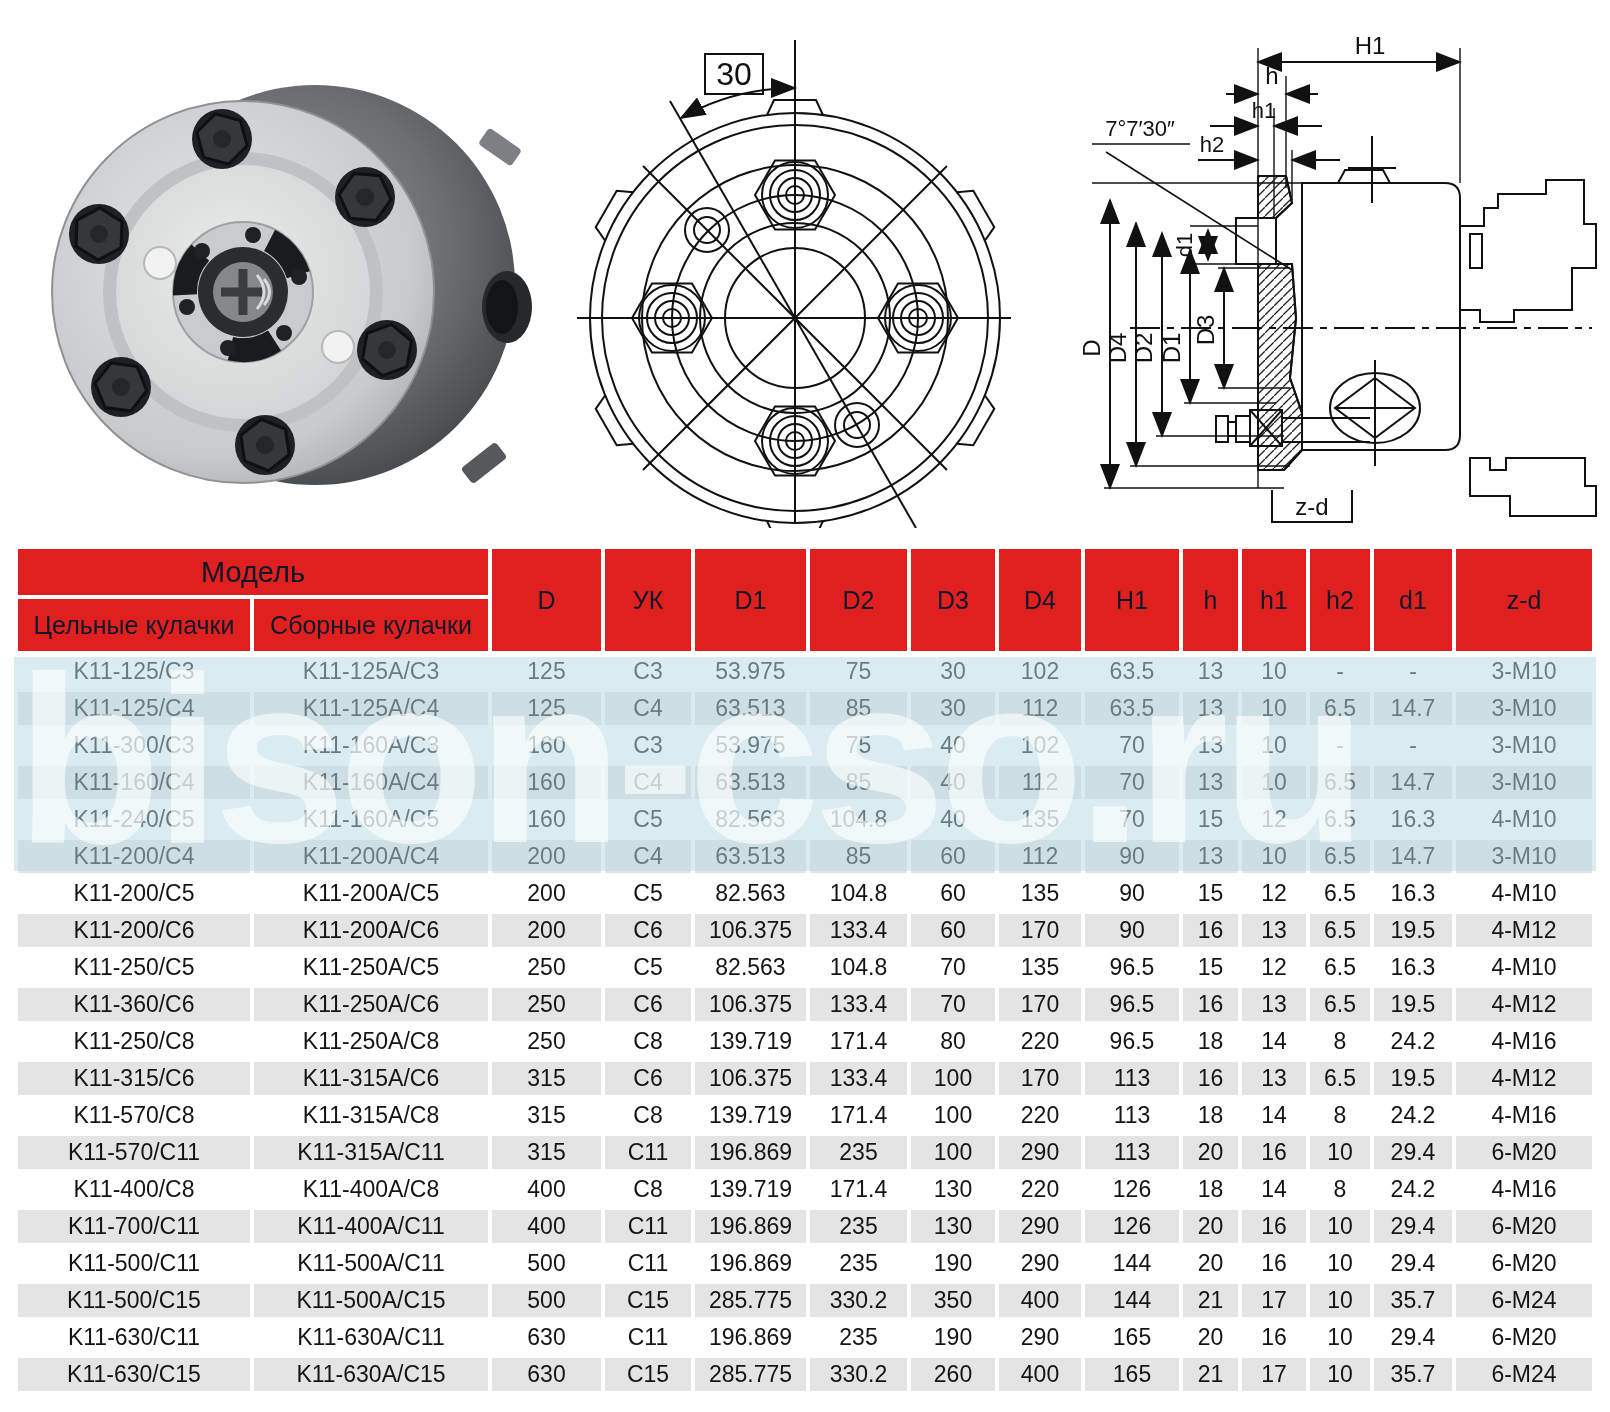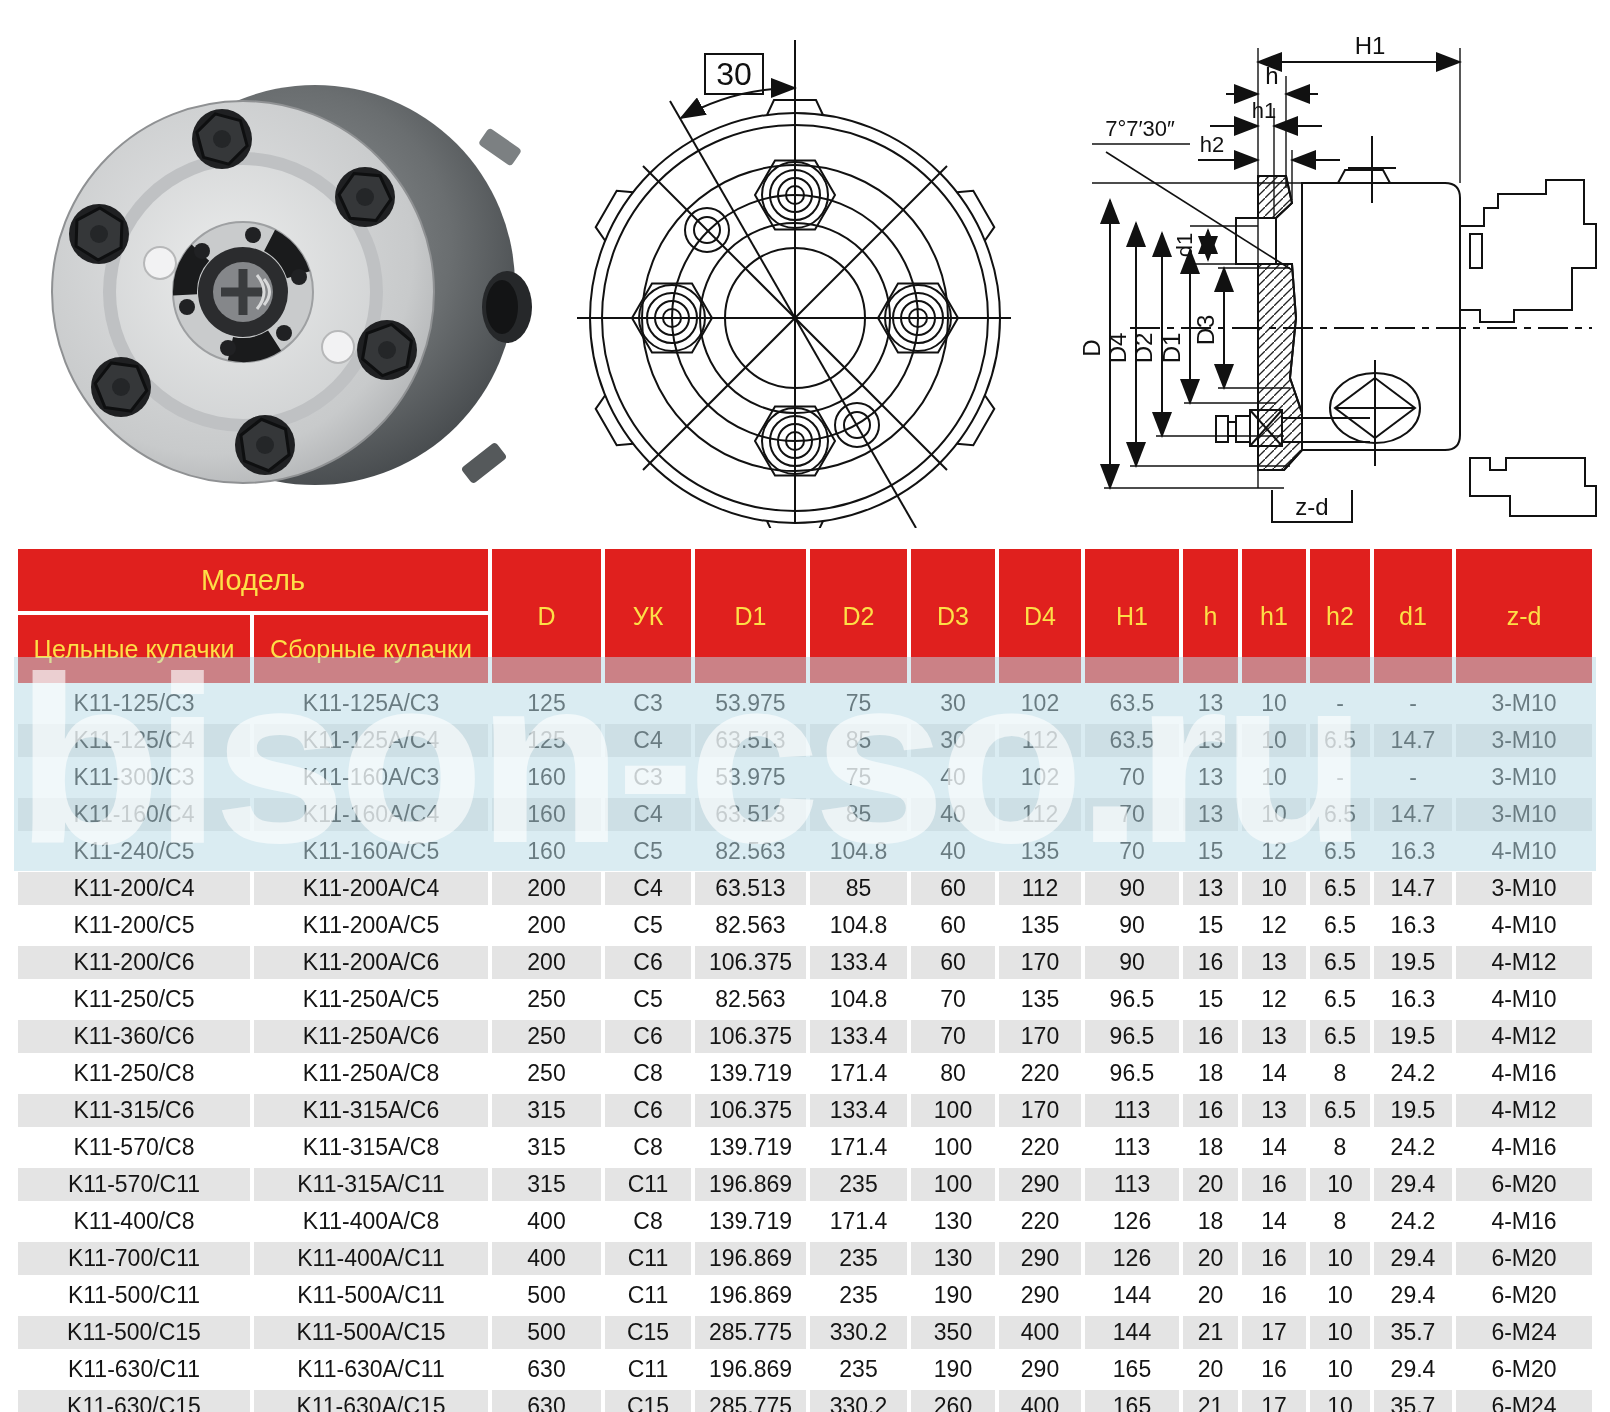--- a/index.html
+++ b/index.html
@@ -7,21 +7,21 @@
         font-family:"Liberation Sans", sans-serif;}
   
   .top-row{display:flex;align-items:flex-start;height:545px;padding:0 10px;box-sizing:border-box;}
   .photo-box{width:545px;height:500px;margin-top:45px;}
   .front-box{width:470px;height:510px;margin-top:18px;}
   .section-box{width:560px;height:510px;margin-top:18px;margin-left:auto;}
   svg text{font-family:"Liberation Sans", sans-serif;fill:#111;}
   
   .table-wrap{position:relative;margin:0 14px;}
   table{width:1582px;table-layout:fixed;border-collapse:separate;border-spacing:4px;}
-  th{background:#e0201e;color:#fde047;font-weight:400;text-align:center;vertical-align:middle;padding:8px;}
+  th{background:#e0201e;color:#0f172a;font-weight:400;text-align:center;vertical-align:middle;padding:0;}
   .th-model{font-size:29px;height:46px;}
   .th-sub{font-size:25px;height:52px;}
   .th-col{font-size:25px;}
   td{background:#ffffff;color:#141414;text-align:center;vertical-align:middle;
      font-size:23px;height:33px;padding:0 2px;white-space:nowrap;overflow:hidden;}
   tbody tr:nth-child(even) td{background:#e4e4e4;}
   
   .wm-band{position:absolute;left:0;right:0;top:112px;height:214px;
            background:rgba(184,219,230,0.52);pointer-events:none;}
   .wm-text{position:absolute;top:96px;left:2px;width:100%;pointer-events:none;

